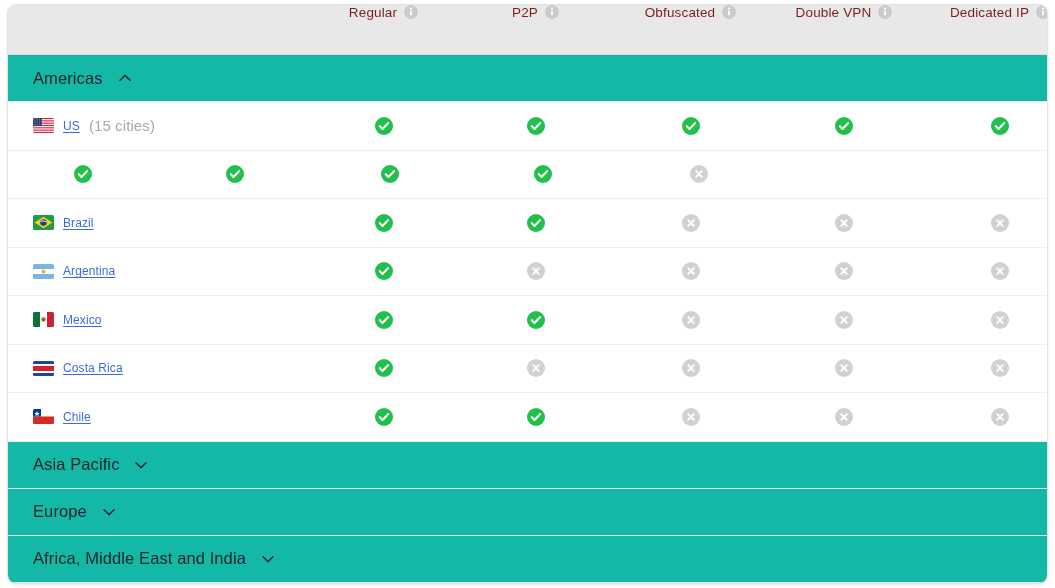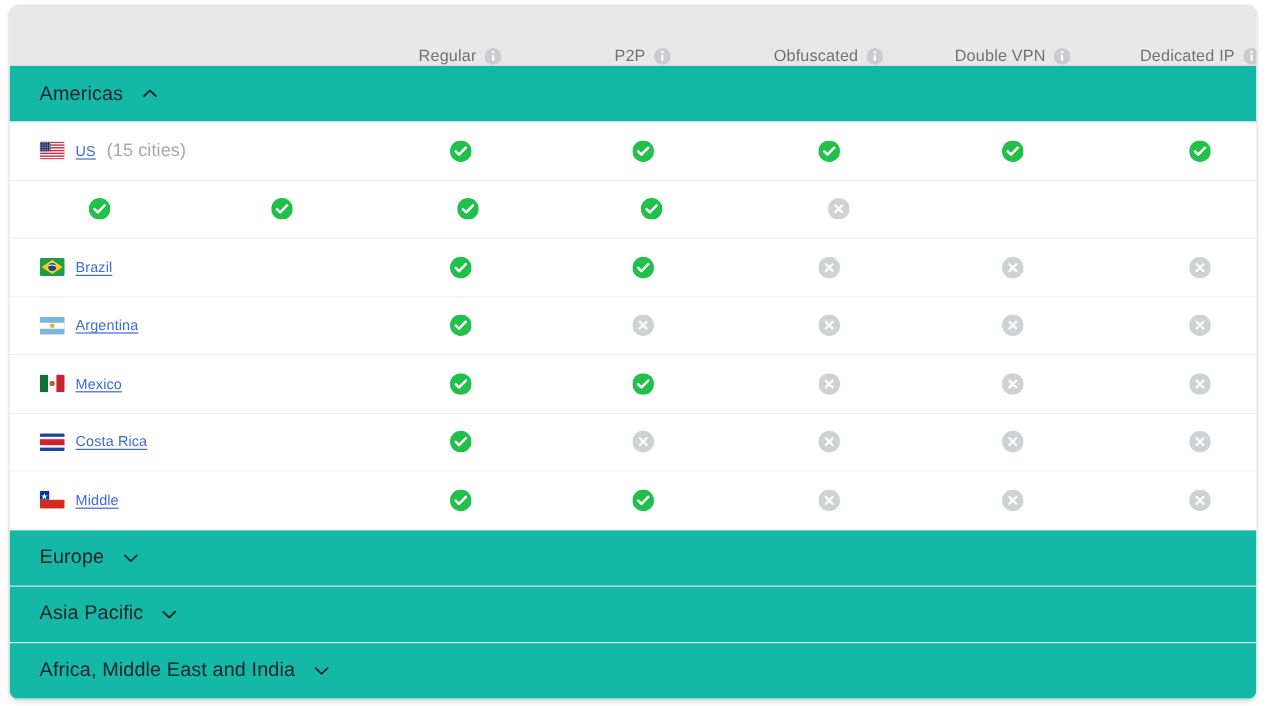--- a/index.html
+++ b/index.html
@@ -30,26 +30,26 @@
     display: flex;
     align-items: center;
     height: 50px;
     background: #e8e8e8;
     border-bottom: 1px solid #dcdcdc;
   }
   .th-spacer { width: 301px; flex: none; }
   .th {
     flex: none;
     display: flex;
-    align-items: flex-end;
+    align-items: flex-start;
     justify-content: center;
     gap: 7px;
     height: 100%;
     font-size: 13.5px;
-    color: #737373;
+    color: #7f1d1d;
     letter-spacing: 0.15px;
     white-space: nowrap;
   }
   .th-col-0 { width: 149px; }
   .th-col-1 { width: 155px; }
   .th-col-2 { width: 155px; }
   .th-col-3 { width: 152px; }
   .th-col-4 { width: 160px; }
 
   .info-icon {
@@ -462,67 +462,67 @@
         </div>
       </div>
       <div class="country-row">
         <div class="country-cell">
           <span class="flag"><svg viewBox="0 0 21 15" width="21" height="15">
       <rect width="21" height="15" fill="#ffffff"></rect>
       <rect y="7.5" width="21" height="7.5" fill="#d52b1e"></rect>
       <rect width="8" height="7.5" fill="#0039a6"></rect>
       <path d="M4 1.9 L4.7 3.9 L6.8 3.9 L5.1 5.2 L5.8 7.2 L4 6 L2.2 7.2 L2.9 5.2 L1.2 3.9 L3.3 3.9 Z" fill="#ffffff"></path>
     </svg></span>
-          <span class="country-name">Middle</span>
-
-        </div>
-        <div class="status-cell status-col-0">
-          <svg class="status-icon" viewBox="0 0 18 18">
-      <circle cx="9" cy="9" r="9" fill="#21c04b"></circle>
-      <path d="M4.8 9.2 L7.5 11.9 L13.2 6.1" stroke="#ffffff" stroke-width="2.1" fill="none" stroke-linecap="round" stroke-linejoin="round"></path>
-    </svg>
-        </div>
-        <div class="status-cell status-col-1">
-          <svg class="status-icon" viewBox="0 0 18 18">
-      <circle cx="9" cy="9" r="9" fill="#21c04b"></circle>
-      <path d="M4.8 9.2 L7.5 11.9 L13.2 6.1" stroke="#ffffff" stroke-width="2.1" fill="none" stroke-linecap="round" stroke-linejoin="round"></path>
-    </svg>
-        </div>
-        <div class="status-cell status-col-2">
-          <svg class="status-icon" viewBox="0 0 18 18">
-    <circle cx="9" cy="9" r="9" fill="#cfd2d4"></circle>
-    <path d="M6.2 6.2 L11.8 11.8 M11.8 6.2 L6.2 11.8" stroke="#ffffff" stroke-width="1.9" stroke-linecap="round"></path>
-  </svg>
-        </div>
-        <div class="status-cell status-col-3">
-          <svg class="status-icon" viewBox="0 0 18 18">
-    <circle cx="9" cy="9" r="9" fill="#cfd2d4"></circle>
-    <path d="M6.2 6.2 L11.8 11.8 M11.8 6.2 L6.2 11.8" stroke="#ffffff" stroke-width="1.9" stroke-linecap="round"></path>
-  </svg>
-        </div>
-        <div class="status-cell status-col-4">
-          <svg class="status-icon" viewBox="0 0 18 18">
-    <circle cx="9" cy="9" r="9" fill="#cfd2d4"></circle>
-    <path d="M6.2 6.2 L11.8 11.8 M11.8 6.2 L6.2 11.8" stroke="#ffffff" stroke-width="1.9" stroke-linecap="round"></path>
-  </svg>
-        </div>
-      </div>
+          <span class="country-name">Chile</span>
+
+        </div>
+        <div class="status-cell status-col-0">
+          <svg class="status-icon" viewBox="0 0 18 18">
+      <circle cx="9" cy="9" r="9" fill="#21c04b"></circle>
+      <path d="M4.8 9.2 L7.5 11.9 L13.2 6.1" stroke="#ffffff" stroke-width="2.1" fill="none" stroke-linecap="round" stroke-linejoin="round"></path>
+    </svg>
+        </div>
+        <div class="status-cell status-col-1">
+          <svg class="status-icon" viewBox="0 0 18 18">
+      <circle cx="9" cy="9" r="9" fill="#21c04b"></circle>
+      <path d="M4.8 9.2 L7.5 11.9 L13.2 6.1" stroke="#ffffff" stroke-width="2.1" fill="none" stroke-linecap="round" stroke-linejoin="round"></path>
+    </svg>
+        </div>
+        <div class="status-cell status-col-2">
+          <svg class="status-icon" viewBox="0 0 18 18">
+    <circle cx="9" cy="9" r="9" fill="#cfd2d4"></circle>
+    <path d="M6.2 6.2 L11.8 11.8 M11.8 6.2 L6.2 11.8" stroke="#ffffff" stroke-width="1.9" stroke-linecap="round"></path>
+  </svg>
+        </div>
+        <div class="status-cell status-col-3">
+          <svg class="status-icon" viewBox="0 0 18 18">
+    <circle cx="9" cy="9" r="9" fill="#cfd2d4"></circle>
+    <path d="M6.2 6.2 L11.8 11.8 M11.8 6.2 L6.2 11.8" stroke="#ffffff" stroke-width="1.9" stroke-linecap="round"></path>
+  </svg>
+        </div>
+        <div class="status-cell status-col-4">
+          <svg class="status-icon" viewBox="0 0 18 18">
+    <circle cx="9" cy="9" r="9" fill="#cfd2d4"></circle>
+    <path d="M6.2 6.2 L11.8 11.8 M11.8 6.2 L6.2 11.8" stroke="#ffffff" stroke-width="1.9" stroke-linecap="round"></path>
+  </svg>
+        </div>
+      </div>
+      <div class="section-header">
+      <span class="section-title">Asia Pacific</span>
+      <svg class="chevron" viewBox="0 0 16 16">
+    <path d="M3 5.8 L8 10.6 L13 5.8" stroke="#22252a" stroke-width="1.5" fill="none" stroke-linecap="round" stroke-linejoin="round"></path>
+  </svg>
+    </div>
       <div class="section-header">
       <span class="section-title">Europe</span>
       <svg class="chevron" viewBox="0 0 16 16">
     <path d="M3 5.8 L8 10.6 L13 5.8" stroke="#22252a" stroke-width="1.5" fill="none" stroke-linecap="round" stroke-linejoin="round"></path>
   </svg>
     </div>
       <div class="section-header">
-      <span class="section-title">Asia Pacific</span>
-      <svg class="chevron" viewBox="0 0 16 16">
-    <path d="M3 5.8 L8 10.6 L13 5.8" stroke="#22252a" stroke-width="1.5" fill="none" stroke-linecap="round" stroke-linejoin="round"></path>
-  </svg>
-    </div>
-      <div class="section-header">
       <span class="section-title">Africa, Middle East and India</span>
       <svg class="chevron" viewBox="0 0 16 16">
     <path d="M3 5.8 L8 10.6 L13 5.8" stroke="#22252a" stroke-width="1.5" fill="none" stroke-linecap="round" stroke-linejoin="round"></path>
   </svg>
     </div>
     </div>
 
 </div>
 
 </body></html>

